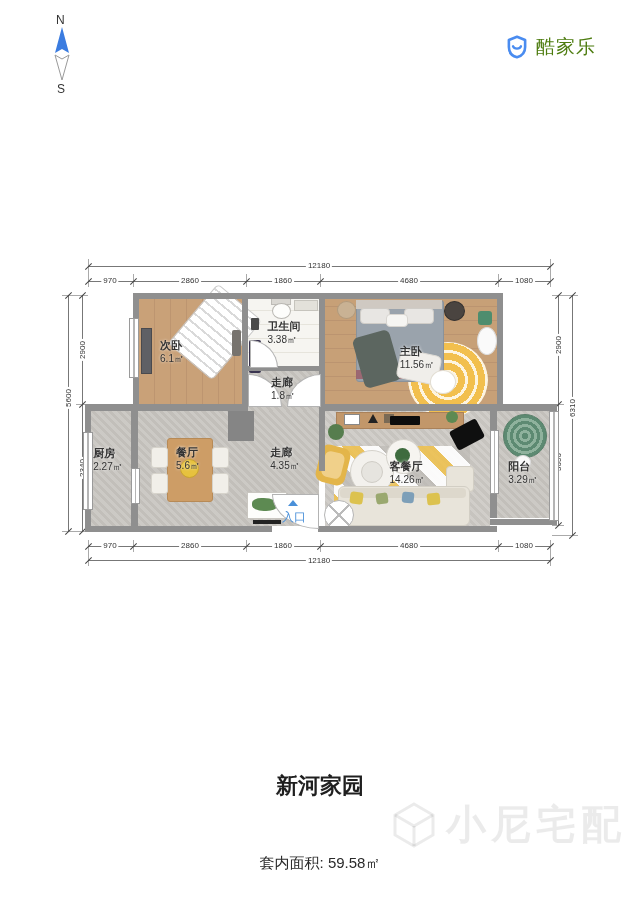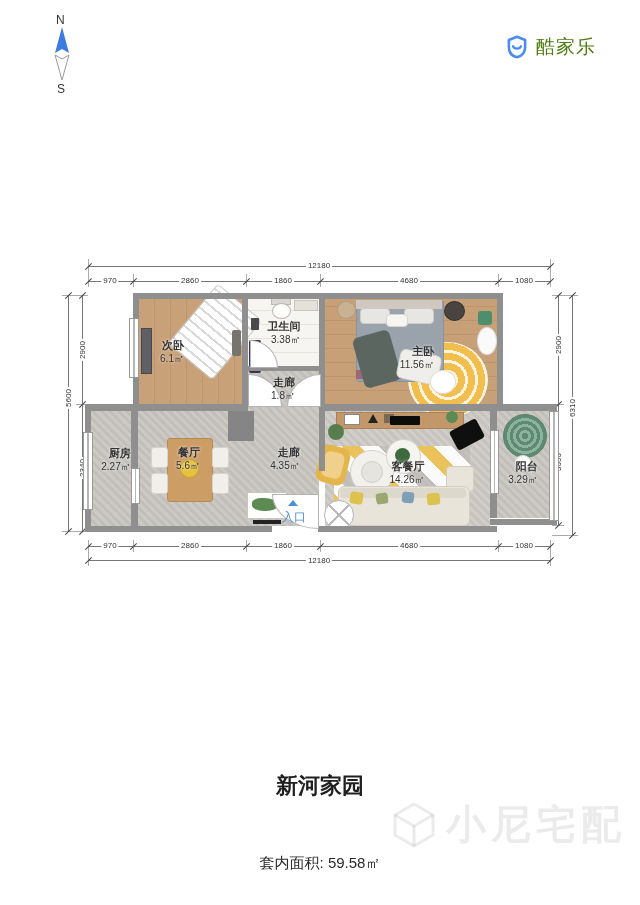--- a/index.html
+++ b/index.html
@@ -16,21 +16,21 @@
           repeating-linear-gradient(90deg,rgba(0,0,0,0) 0 40px,rgba(0,0,0,.06) 40px 41px);background-color:#c7a077}
   .tile{background:repeating-linear-gradient(0deg,#f6f5f1 0 13px,#e6e4dc 13px 14px),
         repeating-linear-gradient(90deg,rgba(0,0,0,0) 0 13px,rgba(0,0,0,.05) 13px 14px);background-color:#f6f5f1}
   .gray{background:#c8c5c0;background-image:repeating-linear-gradient(45deg,rgba(255,255,255,.08) 0 3px,rgba(0,0,0,.03) 3px 6px)}
   .gray2{background:#cdcac5;background-image:repeating-linear-gradient(45deg,rgba(255,255,255,.08) 0 3px,rgba(0,0,0,.03) 3px 6px)}
   .window{position:absolute;background:#fff;border:1px solid #9a9a9a;z-index:6}
   .win-v{background:linear-gradient(to right,#fff 42%,#b5b5b5 42%,#b5b5b5 58%,#fff 58%)}
   .win-h{background:linear-gradient(to bottom,#fff 42%,#b5b5b5 42%,#b5b5b5 58%,#fff 58%)}
   .arc{position:absolute;background:#fff;border:1px solid #b3b3b3;z-index:6}
   
-  .room-label{position:absolute;z-index:7;text-align:right;transform:translate(-50%,-50%);
+  .room-label{position:absolute;z-index:7;text-align:left;transform:translate(-50%,-50%);
               color:#333;line-height:1.3;text-shadow:0 0 3px rgba(255,255,255,.9);white-space:nowrap}
   .room-name{display:block;font-size:11px;font-weight:700}
   .room-area{display:block;font-size:10px}
   
   .dim-h{position:absolute;height:0;border-top:1px solid #777;z-index:3}
   .dim-v{position:absolute;width:0;border-left:1px solid #777;z-index:3}
   .guide-v{position:absolute;width:0;border-left:1px solid #aaa;z-index:2}
   .guide-h{position:absolute;height:0;border-top:1px solid #aaa;z-index:2}
   .tick{position:absolute;width:9px;height:1px;background:#444;transform:rotate(-45deg);z-index:4}
   .dim-label{position:absolute;font-size:8px;color:#333;background:#fff;padding:0 2px;z-index:4;
@@ -187,21 +187,21 @@
   <span class="room-area">3.38㎡</span>
 </div>
 <div class="room-label" style="left:417px;top:358px">
   <span class="room-name">主卧</span>
   <span class="room-area">11.56㎡</span>
 </div>
 <div class="room-label" style="left:283px;top:389px">
   <span class="room-name">走廊</span>
   <span class="room-area">1.8㎡</span>
 </div>
-<div class="room-label" style="left:116px;top:460px">
+<div class="room-label" style="left:108px;top:460px">
   <span class="room-name">厨房</span>
   <span class="room-area">2.27㎡</span>
 </div>
 <div class="room-label" style="left:188px;top:459px">
   <span class="room-name">餐厅</span>
   <span class="room-area">5.6㎡</span>
 </div>
 <div class="room-label" style="left:285px;top:459px">
   <span class="room-name">走廊</span>
   <span class="room-area">4.35㎡</span>

